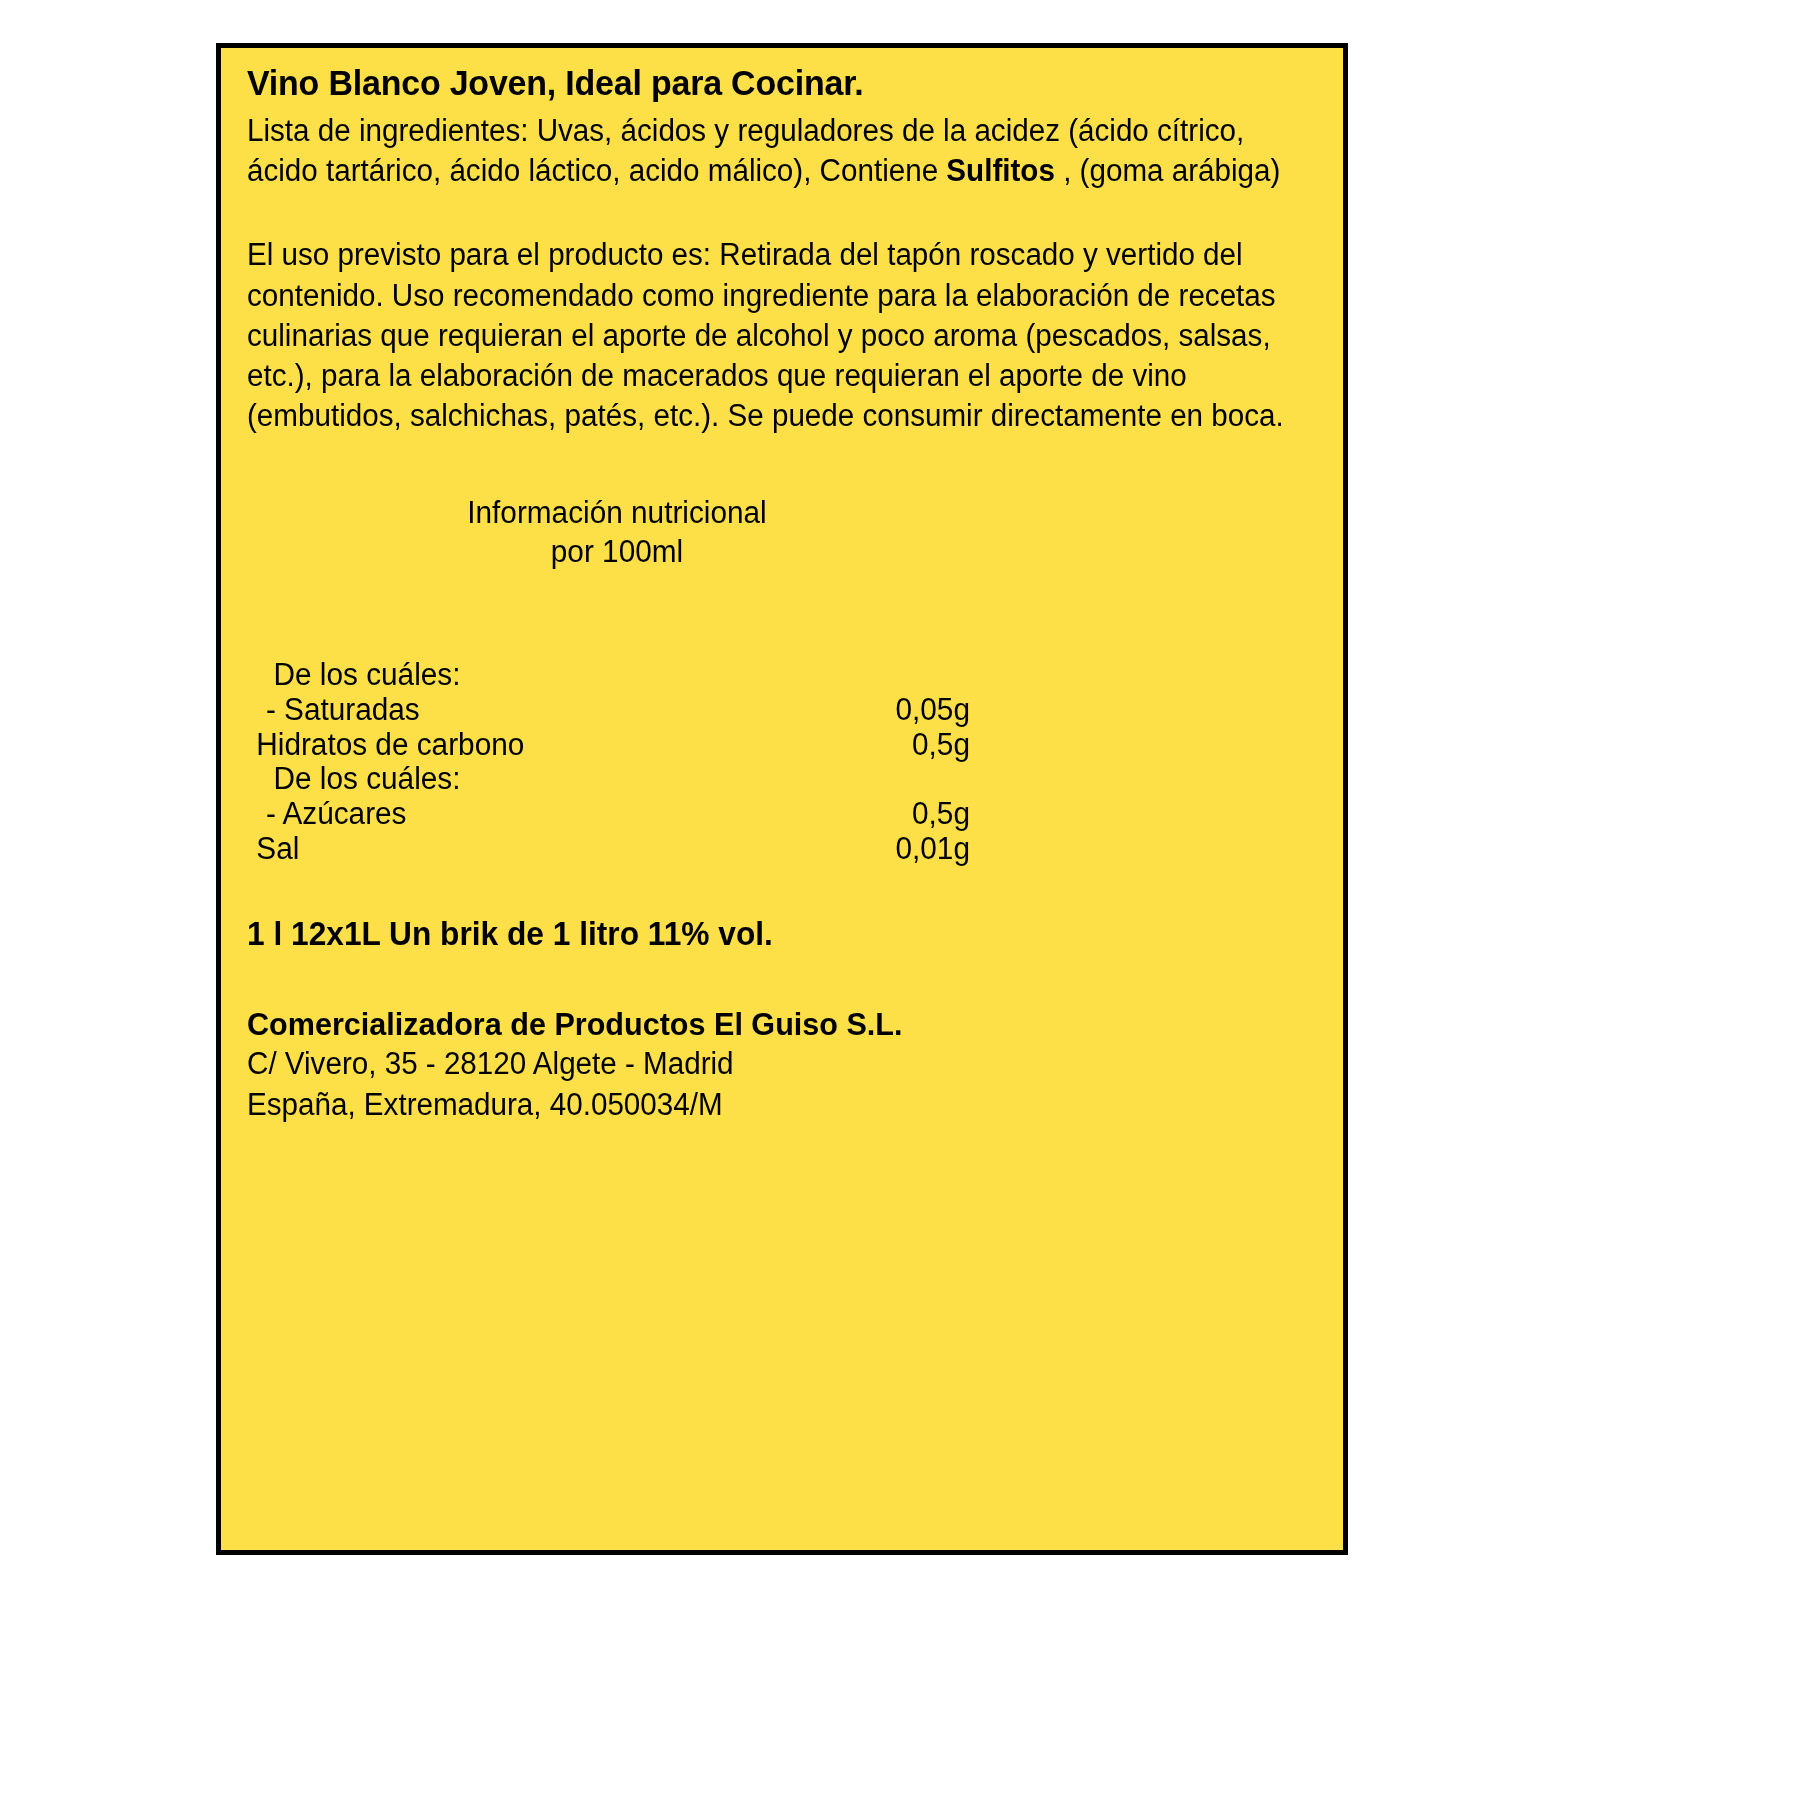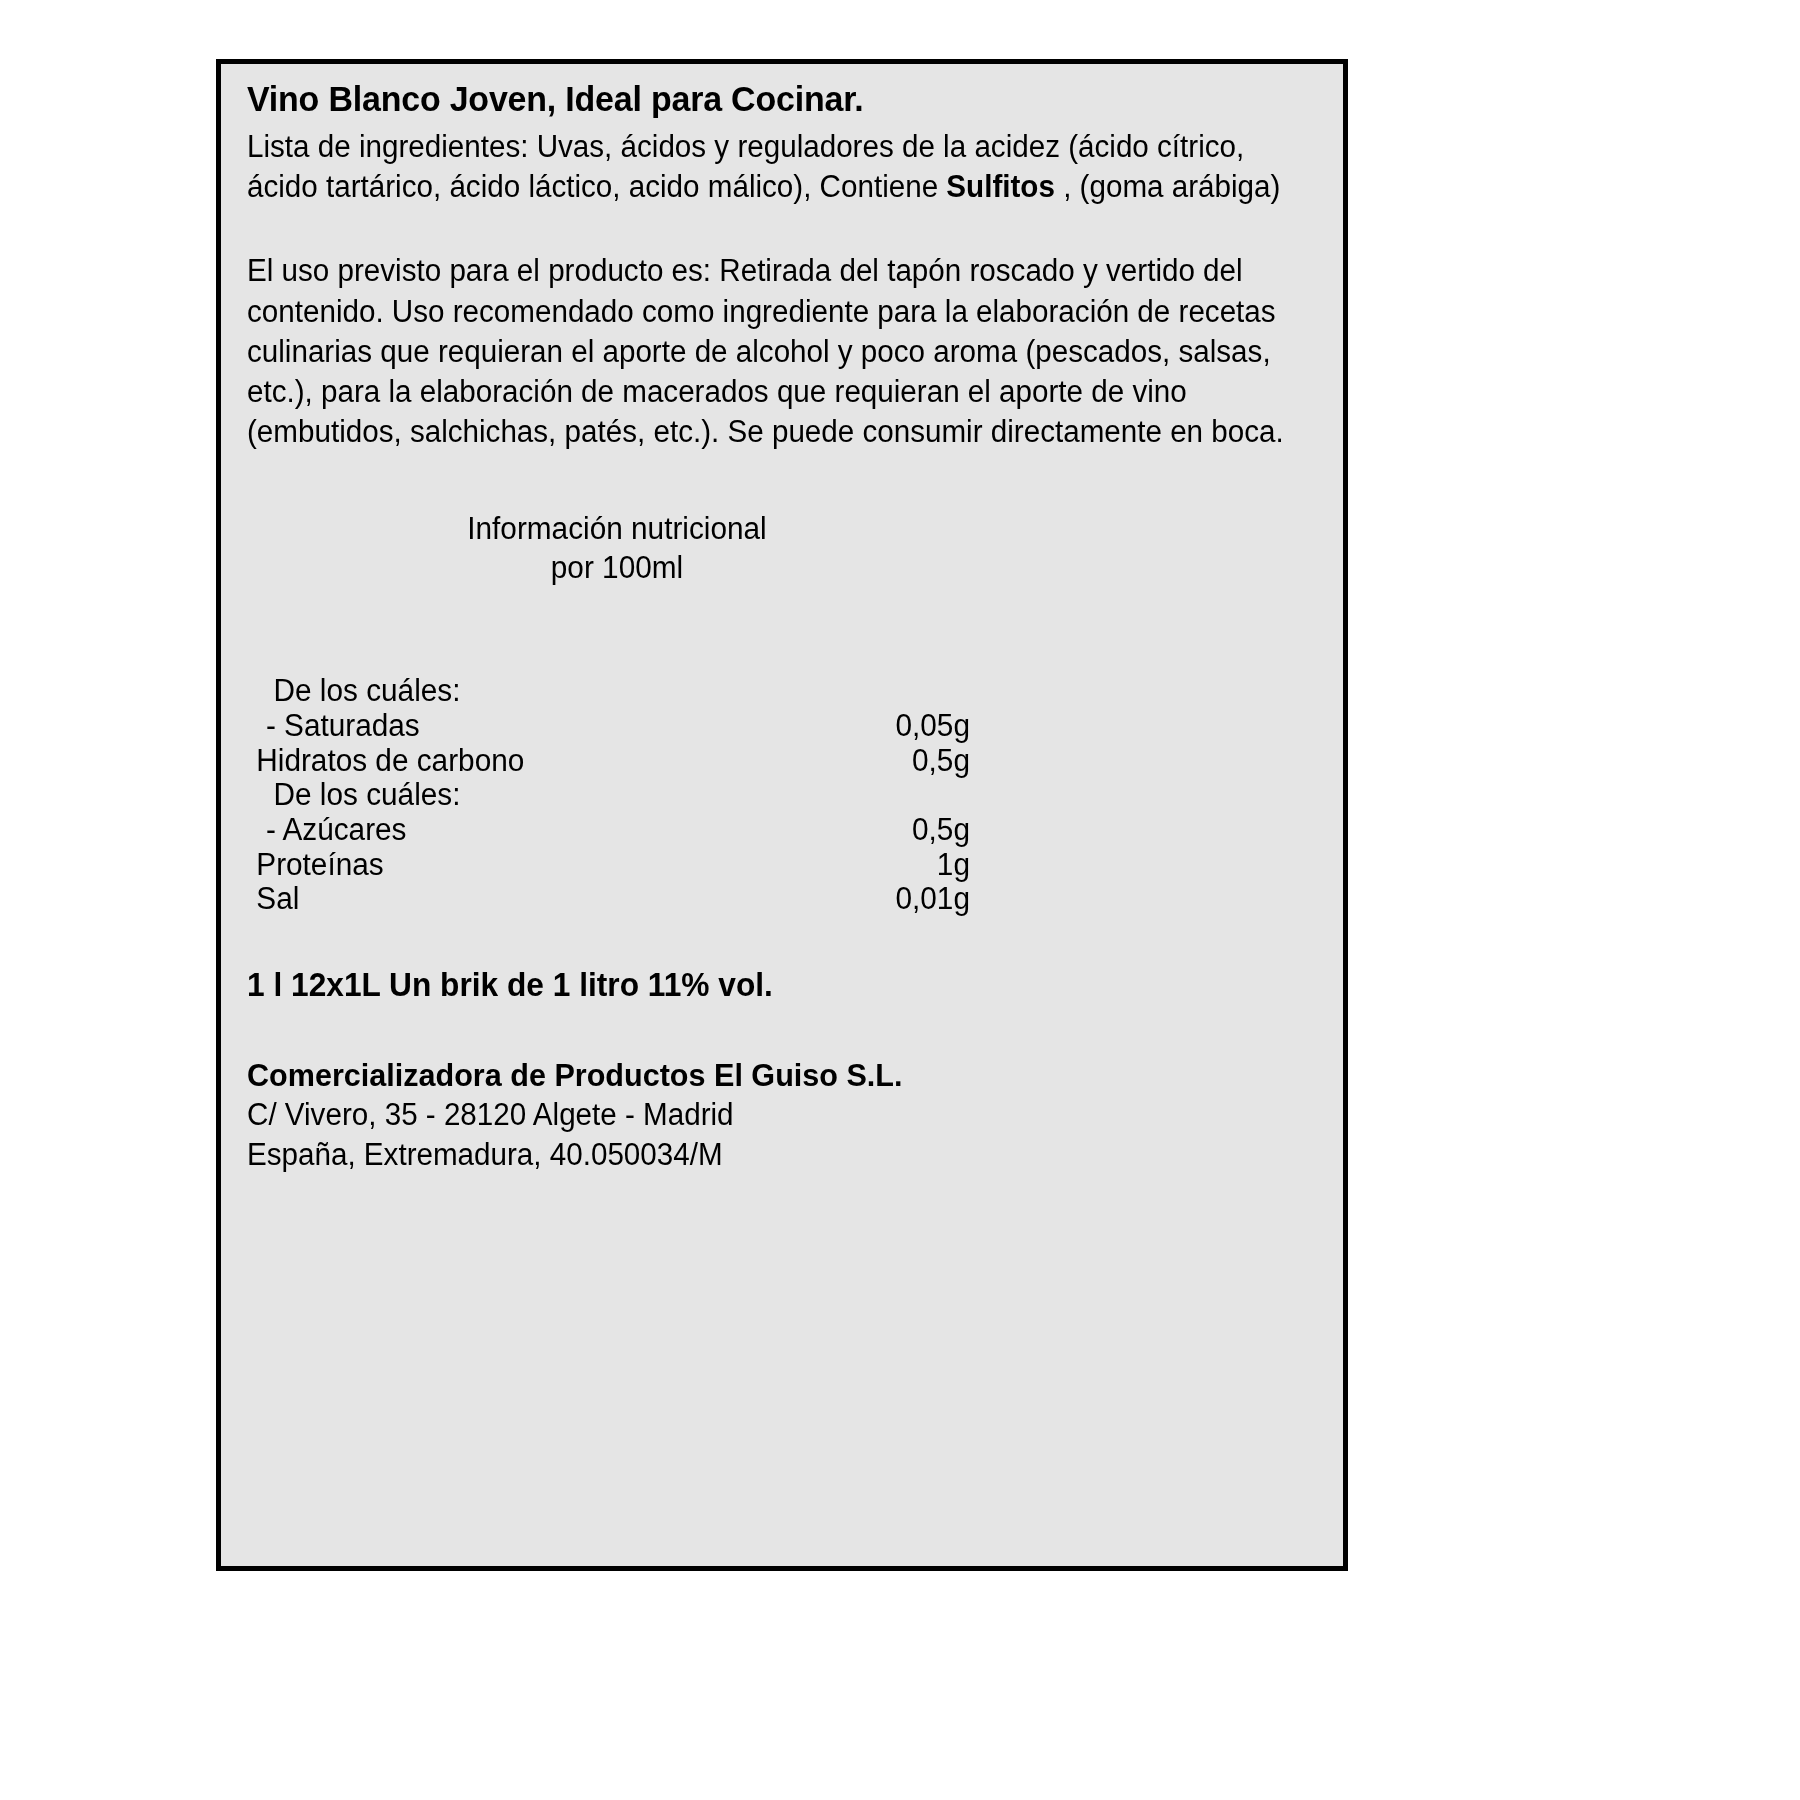--- a/index.html
+++ b/index.html
@@ -26,22 +26,21 @@
 
   
   #label-frame {
     position: absolute;
     left: 216px;
     top: 43px;
     width: 1132px;
     height: 1512px;
     border: 5px solid #000000;
     box-sizing: border-box;
-    background: #e5e5e5;
-    margin-top: 16px;
+    background: #fde047;
   }
 
   #label-inner {
     position: absolute;
     left: 26px;
     top: 14px;
     width: 1068px;
   }
 
   
@@ -185,24 +184,20 @@
               </tr>
               <tr>
                 <td class="lbl"><span class="indent1">De los cuáles:</span></td>
                 <td class="val"></td>
               </tr>
               <tr>
                 <td class="lbl"><span class="indent2">- Azúcares</span></td>
                 <td class="val">0,5g</td>
               </tr>
               <tr>
-                <td class="lbl">Proteínas</td>
-                <td class="val">1g</td>
-              </tr>
-              <tr>
                 <td class="lbl">Sal</td>
                 <td class="val">0,01g</td>
               </tr>
             </tbody>
         </table>
       </div>
 
 
       <div class="spec-line">1 l 12x1L  Un brik de 1 litro  11% vol.</div>
 

